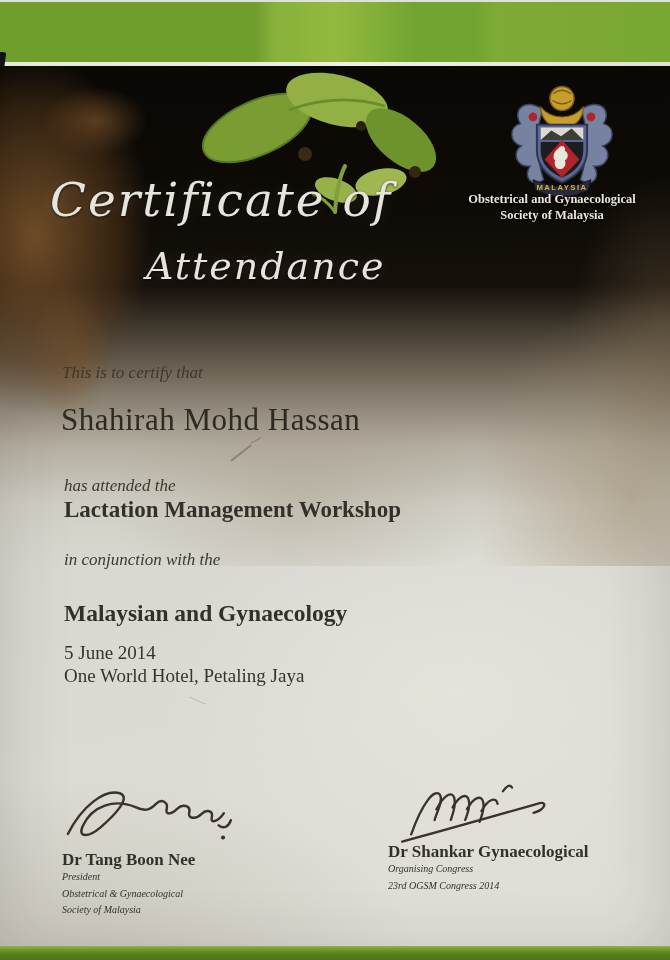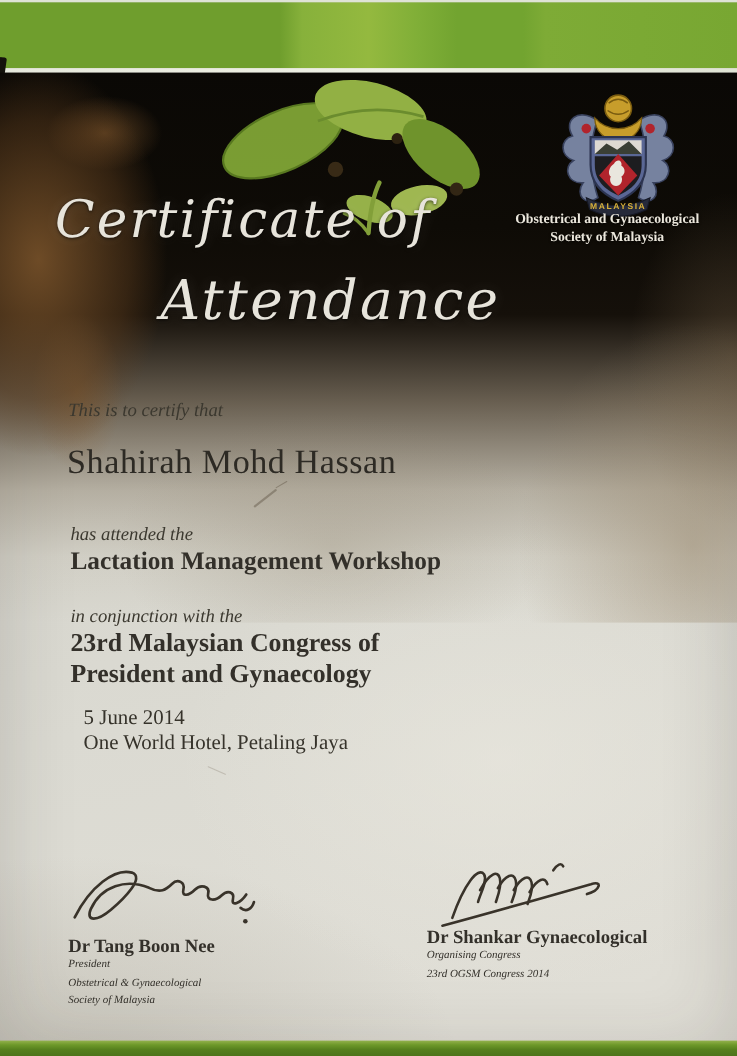--- a/index.html
+++ b/index.html
@@ -44,37 +44,37 @@
       linear-gradient(180deg, #0a0805 0%, #0e0b06 28%, #15100a 44%, rgba(74,62,46,0.78) 60%, rgba(128,115,94,0.40) 76%, rgba(165,155,135,0.15) 88%, rgba(0,0,0,0) 100%);
   }
   .seedling { position:absolute; left:185px; top:-4px; }
   
   .title-line {
     position:absolute; color:#e7e4db; font-style:italic;
     font-family:"DejaVu Serif", serif; letter-spacing:2px;
     text-shadow:0 1px 3px rgba(0,0,0,0.65), 0 0 14px rgba(255,255,255,0.12);
   }
   .title1 { left:50px;  top:172px; font-size:47px; }
-  .title2 { left:146px; top:244px; font-size:50px; }
+  .title2 { left:146px; top:244px; font-size:38px; }
   
   .crest { position:absolute; left:504px; top:80px; }
   .org-name {
     position:absolute; left:462px; top:188px; width:180px;
     text-align:center; color:#ebe7dc; font-size:12.5px; font-weight:bold;
     line-height:15.5px; text-shadow:0 1px 2px rgba(0,0,0,0.8);
   }
   
   .lbl { position:absolute; font-style:italic; font-size:17px; color:#3b382f; }
   .certify    { left:62px; top:363px; }
   .recipient  { position:absolute; left:61px; top:402px; font-size:31px; color:#2d2a24; letter-spacing:0.5px; }
   .attended   { left:64px; top:476px; }
   .workshop   { position:absolute; left:64px; top:497px; font-size:23px; font-weight:700; color:#33302a; }
   .conjunction{ left:64px; top:550px; }
   .congress   { position:absolute; left:64px; top:571px; font-size:23.5px; font-weight:600; color:#33302a; line-height:28px; }
-  .datevenue  { position:absolute; left:64px; top:641px; font-size:19px; color:#36332b; line-height:23px;margin-left:12px; }
+  .datevenue  { position:absolute; left:64px; top:641px; font-size:19px; color:#36332b; line-height:23px; }
   
   .sig-svg { position:absolute; }
   .sig-left-svg  { left:46px;  top:782px; }
   .sig-right-svg { left:388px; top:775px; }
   .sig-block { position:absolute; color:#33302a; }
   .sig-block-left  { left:62px;  top:851px; }
   .sig-block-right { left:388px; top:843px; }
   .sig-name  { font-size:17px; font-weight:bold; line-height:18px; }
   .sig-line  { font-style:italic; font-size:10px; line-height:16.5px; }
   
@@ -138,22 +138,22 @@
       <span>Society of Malaysia</span>
     </div>
   </div>
 
   <div class="lbl certify">This is to certify that</div>
   <div class="recipient">Shahirah Mohd Hassan</div>
   <div class="lbl attended">has attended the</div>
   <div class="workshop">Lactation Management Workshop</div>
   <div class="lbl conjunction">in conjunction with the</div>
   <div class="congress">
-    <span>23rd Malaysian Congress of</span><br>
-    <span>President and Gynaecology</span>
+    <br>
+    <span>Malaysian and Gynaecology</span>
   </div>
   <div class="datevenue">
     <span>5 June 2014</span><br>
     <span>One World Hotel, Petaling Jaya</span>
   </div>
 
   <div class="scratch scratch1"></div>
   <div class="scratch scratch2"></div>
   <div class="scratch scratch3"></div>
 

